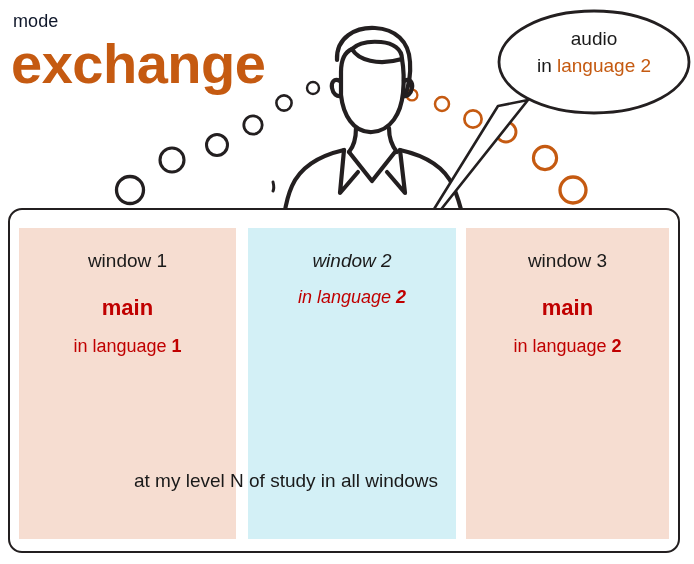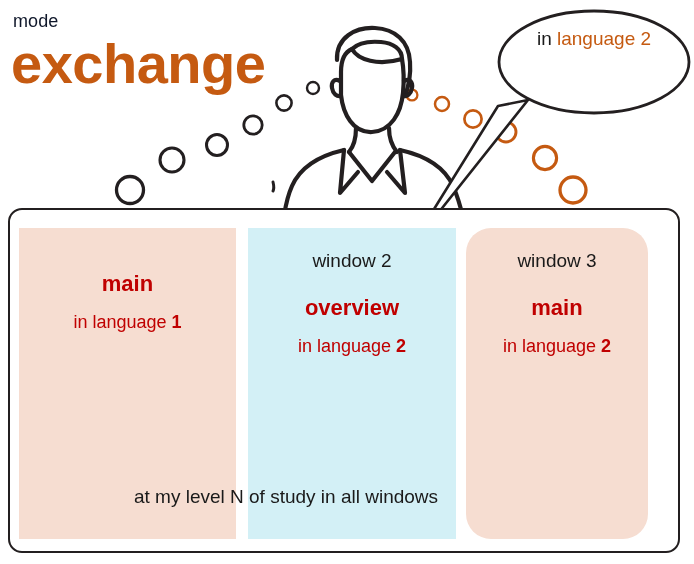--- a/index.html
+++ b/index.html
@@ -82,22 +82,22 @@
     height: 311px;
   }
   .column {
     position: absolute;
     top: 0;
     height: 311px;
     box-sizing: border-box;
     padding-top: 21px;
   }
   .col-1 { left: 11px;  width: 217px; background: #f6ddd1; }
-  .col-2 { left: 240px; width: 208px; background: #d3f0f6; }
-  .col-3 { left: 458px; width: 182px; background: #f6ddd1; border-radius: 25px; }
+  .col-2 { left: 240px; width: 208px; background: #d3f0f6; font-style: italic; }
+  .col-3 { left: 458px; width: 203px; background: #f6ddd1; }
 
   .col-head {
     text-align: center;
     font-size: 19px;
     line-height: 24px;
     color: #1a1a1a;
   }
   .col-main {
     text-align: center;
     font-size: 22px;
@@ -111,21 +111,21 @@
     font-size: 18px;
     line-height: 24px;
     color: #c00000;
     margin-top: 12px;
   }
   .col-sub b { font-weight: bold; }
 
   #footer-note {
     position: absolute;
     left: 8px;
-    top: 484px;
+    top: 468px;
     width: 556px;
     text-align: center;
     font-size: 19px;
     line-height: 26px;
     color: #1a1a1a;
   }
 </style>
 </head>
 <body>
 
@@ -197,35 +197,36 @@
 
     <path d="M335 290 C342 300 346 312 347 322"></path>
   </g>
 
   <path d="M528 100 L408 251 L498 106 Z" fill="#ffffff" stroke="#231f20" stroke-width="2.6" stroke-linejoin="round"></path>
 
   <ellipse cx="594" cy="62" rx="95" ry="51" fill="#ffffff" stroke="#231f20" stroke-width="2.8"></ellipse>
 </svg>
 
 <div id="speech-bubble-text">
+  <div>audio</div>
   <div><span>in </span><span class="accent">language 2</span></div>
 </div>
 
 <div id="main-panel"></div>
 
 <div id="columns">
 
   <div class="column col-1">
+    <div class="col-head">window 1</div>
     <div class="col-main">main</div>
     <div class="col-sub"><span>in language </span><b>1</b></div>
   </div>
 
   <div class="column col-2">
     <div class="col-head">window 2</div>
-    <div class="col-main">overview</div>
     <div class="col-sub"><span>in language </span><b>2</b></div>
   </div>
 
   <div class="column col-3">
     <div class="col-head">window 3</div>
     <div class="col-main">main</div>
     <div class="col-sub"><span>in language </span><b>2</b></div>
   </div>
 
 </div>

